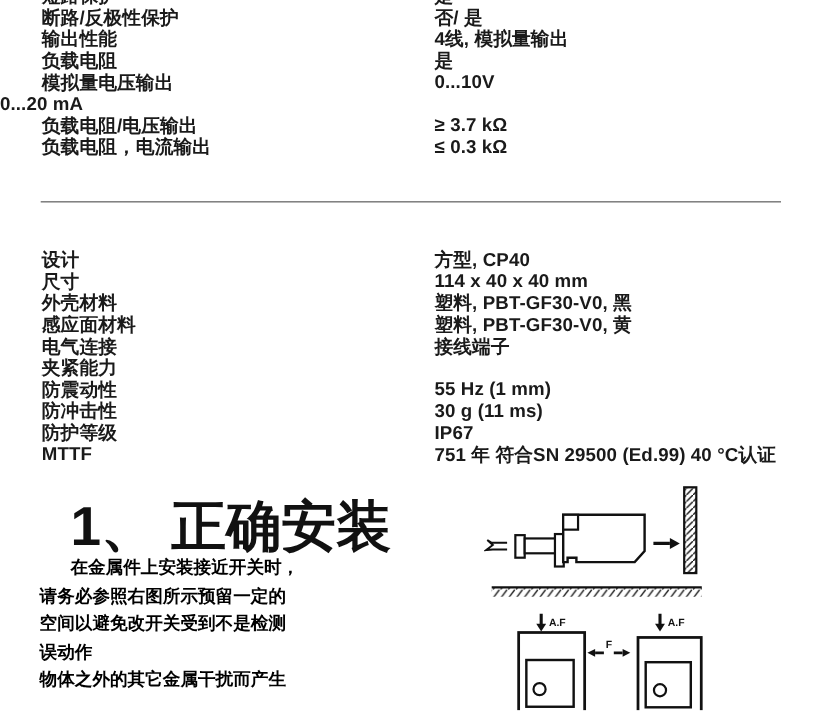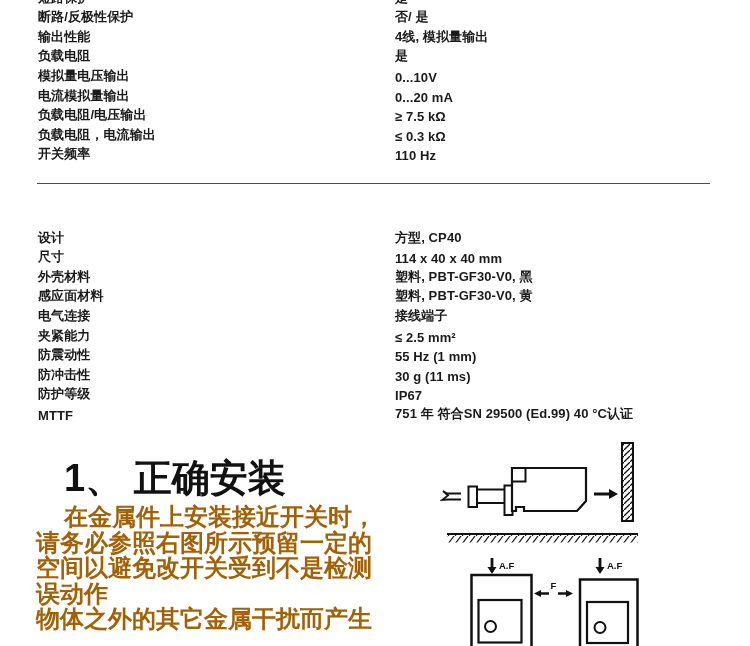--- a/index.html
+++ b/index.html
@@ -4,29 +4,29 @@
 <style>
   html,body{margin:0;padding:0;background:#fff;}
   .screen{
     position:relative;width:750px;height:646px;overflow:hidden;background:#ffffff;
     font-family:"Liberation Sans","DejaVu Sans",sans-serif;color:#1a1a1a;
   }
   
   .spec{position:absolute;left:0;width:750px;}
   .spec1{top:-13px;}
   .spec2{top:183px;margin-top:44px;}
-  .spec-row{height:19.6px;display:flex;align-items:flex-end;font-size:13px;font-weight:700;letter-spacing:.1px;}
+  .spec-row{height:19.6px;display:flex;align-items:center;font-size:17px;font-weight:700;letter-spacing:.1px;}
   .spec-label{margin-left:38px;width:357px;flex:none;white-space:nowrap;}
   .spec-value{flex:1;white-space:nowrap;}
   .divider{position:absolute;left:37px;top:183px;width:673px;height:0;border-top:1.5px solid #4d4d4d;}
   
   .install{position:absolute;left:36px;top:459px;width:390px;}
-  .install-heading{font-size:38px;line-height:38px;font-weight:700;margin-left:28px;white-space:nowrap;color:#111;}
+  .install-heading{font-size:50px;line-height:38px;font-weight:700;margin-left:28px;white-space:nowrap;color:#111;}
   .install-lines{margin-top:7px;}
-  .install-line{font-size:24px;line-height:25.5px;font-weight:700;white-space:nowrap;color:#a16207;}
+  .install-line{font-size:16px;line-height:25.5px;font-weight:700;white-space:nowrap;color:#000000;}
   .install-line.indent{padding-left:28px;}
   
   .diagram-svg{position:absolute;left:440px;top:438px;width:310px;height:208px;}
   .dg-label{font-family:"Liberation Sans","DejaVu Sans",sans-serif;font-size:9.5px;font-weight:700;fill:#111;}
 </style>
 </head>
 <body>
 
 <div class="screen">
 
@@ -45,34 +45,29 @@
     </div>
     <div class="spec-row">
       <div class="spec-label">负载电阻</div>
       <div class="spec-value">是</div>
     </div>
     <div class="spec-row">
       <div class="spec-label">模拟量电压输出</div>
       <div class="spec-value">0...10V</div>
     </div>
     <div class="spec-row">
-      <div class="spec-label">电流模拟量输出</div>
       <div class="spec-value">0...20 mA</div>
     </div>
     <div class="spec-row">
       <div class="spec-label">负载电阻/电压输出</div>
-      <div class="spec-value">≥ 7.5 kΩ</div>
+      <div class="spec-value">≥ 3.7 kΩ</div>
     </div>
     <div class="spec-row">
       <div class="spec-label">负载电阻，电流输出</div>
       <div class="spec-value">≤ 0.3 kΩ</div>
-    </div>
-    <div class="spec-row">
-      <div class="spec-label">开关频率</div>
-      <div class="spec-value">110 Hz</div>
     </div>
   </div>
 
   <div class="divider"></div>
 
   <div class="spec spec2">
     <div class="spec-row">
       <div class="spec-label">设计</div>
       <div class="spec-value">方型, CP40</div>
     </div>
@@ -87,21 +82,20 @@
     <div class="spec-row">
       <div class="spec-label">感应面材料</div>
       <div class="spec-value">塑料, PBT-GF30-V0, 黄</div>
     </div>
     <div class="spec-row">
       <div class="spec-label">电气连接</div>
       <div class="spec-value">接线端子</div>
     </div>
     <div class="spec-row">
       <div class="spec-label">夹紧能力</div>
-      <div class="spec-value">≤ 2.5 mm²</div>
     </div>
     <div class="spec-row">
       <div class="spec-label">防震动性</div>
       <div class="spec-value">55 Hz (1 mm)</div>
     </div>
     <div class="spec-row">
       <div class="spec-label">防冲击性</div>
       <div class="spec-value">30 g (11 ms)</div>
     </div>
     <div class="spec-row">

